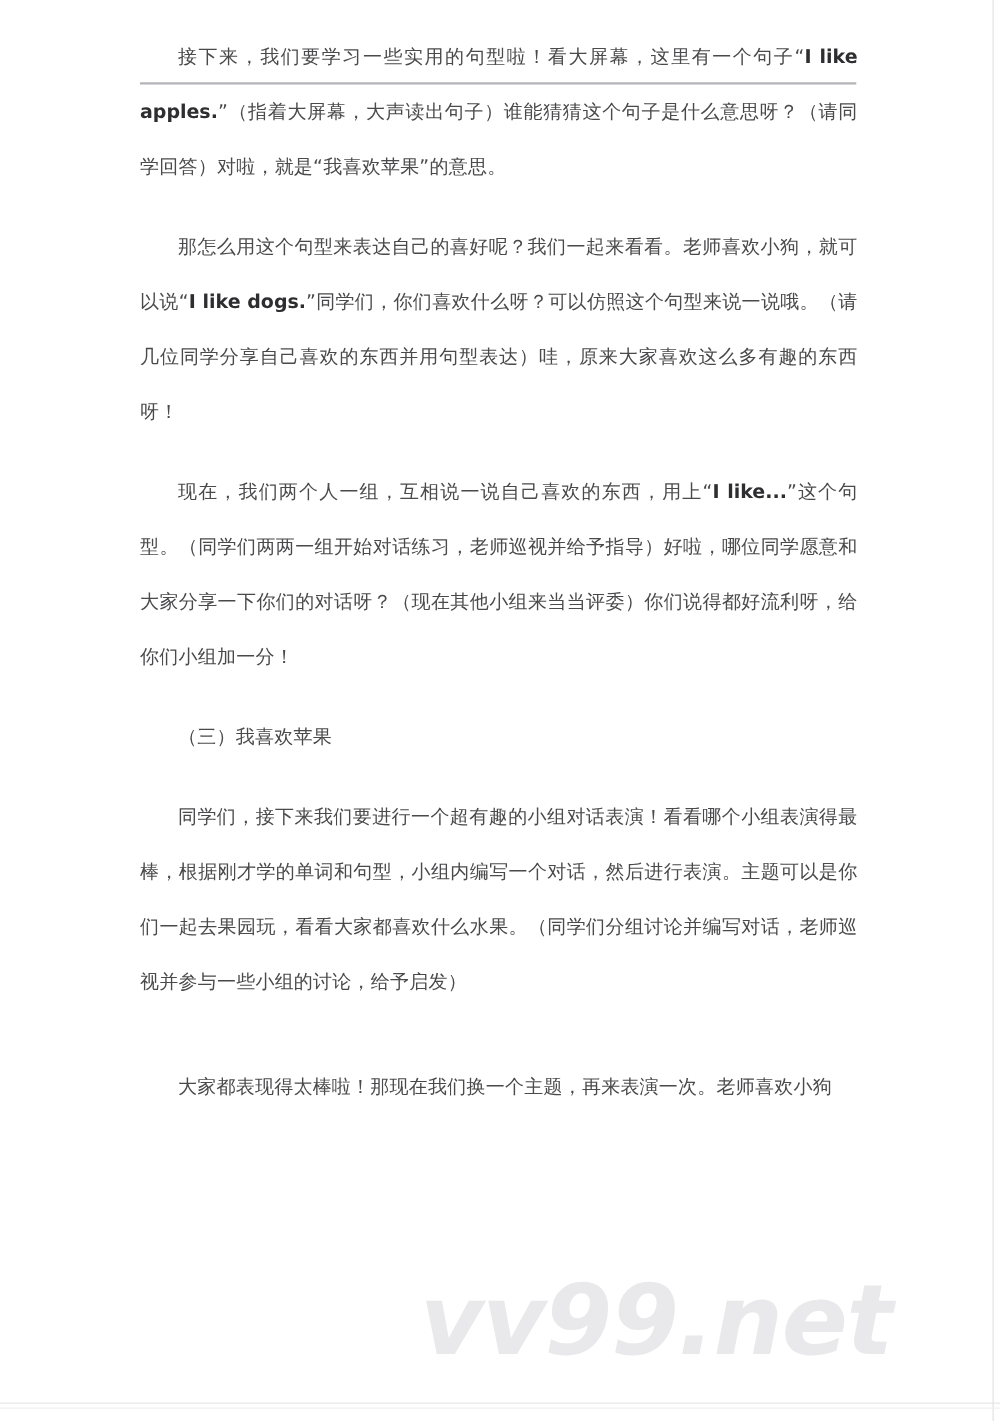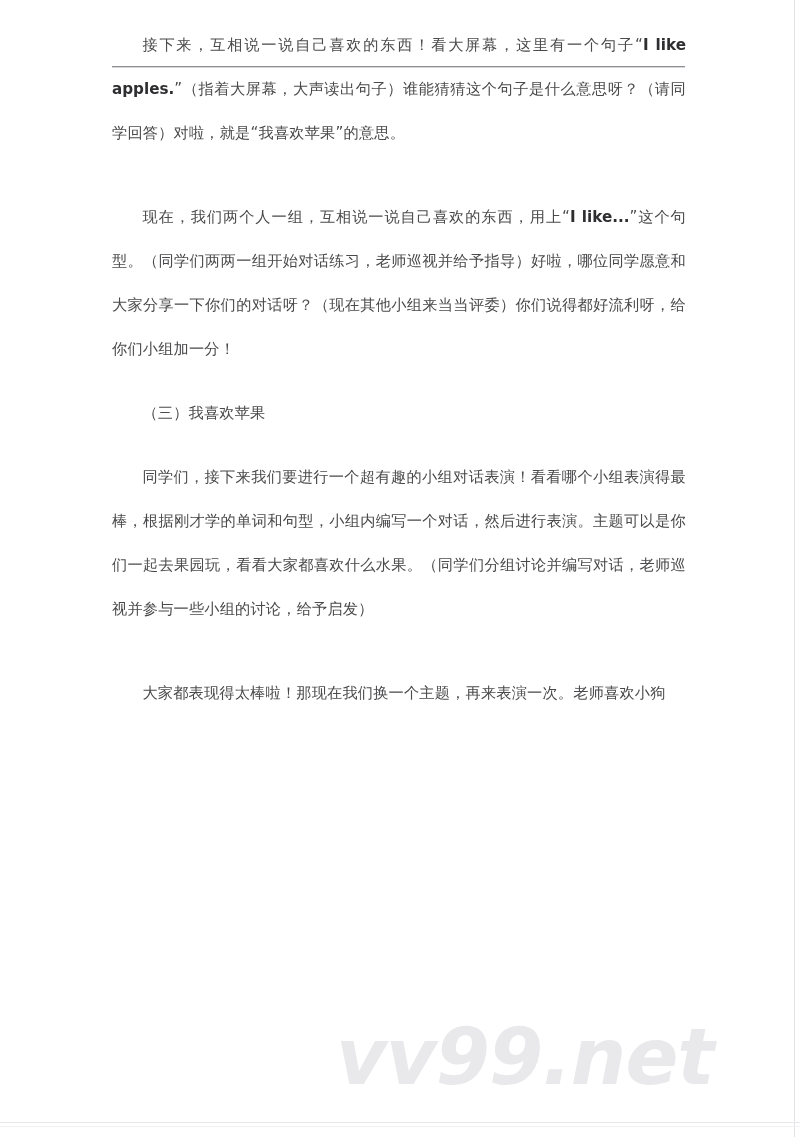--- a/index.html
+++ b/index.html
@@ -127,22 +127,23 @@
   <div id="page-edge-bottom"></div>
   <div id="page-edge-bottom2"></div>
 
   <div id="header-rule"></div>
 
   <div id="watermark">vv99.net</div>
 
   <div id="content">
     <div class="spacer-1"></div>
     <div id="blocks-host">
-        <p class="para"><span>接下来，互相说一说自己喜欢的东西！看大屏幕，这里有一个句子“</span><span class="en">I like apples.</span><span>”（指着大屏幕，大声读出句子）谁能猜猜这个句子是什么意思呀？（请同学回答）对啦，就是“我喜欢苹果”的意思。</span></p>
+        <p class="para"><span>接下来，我们要学习一些实用的句型啦！看大屏幕，这里有一个句子“</span><span class="en">I like apples.</span><span>”（指着大屏幕，大声读出句子）谁能猜猜这个句子是什么意思呀？（请同学回答）对啦，就是“我喜欢苹果”的意思。</span></p>
         <div class="gap"></div>
+        <p class="para"><span>那怎么用这个句型来表达自己的喜好呢？我们一起来看看。老师喜欢小狗，就可以说“</span><span class="en">I like dogs.</span><span>”同学们，你们喜欢什么呀？可以仿照这个句型来说一说哦。（请几位同学分享自己喜欢的东西并用句型表达）哇，原来大家喜欢这么多有趣的东西呀！</span></p>
         <div class="gap"></div>
         <p class="para"><span>现在，我们两个人一组，互相说一说自己喜欢的东西，用上“</span><span class="en">I  like...</span><span>”这个句型。（同学们两两一组开始对话练习，老师巡视并给予指导）好啦，哪位同学愿意和大家分享一下你们的对话呀？（现在其他小组来当当评委）你们说得都好流利呀，给你们小组加一分！</span></p>
         <div class="gap"></div>
         <p class="para heading"><span>（三）我喜欢苹果</span></p>
         <div class="gap"></div>
         <p class="para"><span>同学们，接下来我们要进行一个超有趣的小组对话表演！看看哪个小组表演得最棒，根据刚才学的单词和句型，小组内编写一个对话，然后进行表演。主题可以是你们一起去果园玩，看看大家都喜欢什么水果。（同学们分组讨论并编写对话，老师巡视并参与一些小组的讨论，给予启发）</span></p>
         <div class="gap"></div>
         <div class="gap"></div>
         <p class="para"><span>大家都表现得太棒啦！那现在我们换一个主题，再来表演一次。老师喜欢小狗</span></p>
       </div>

